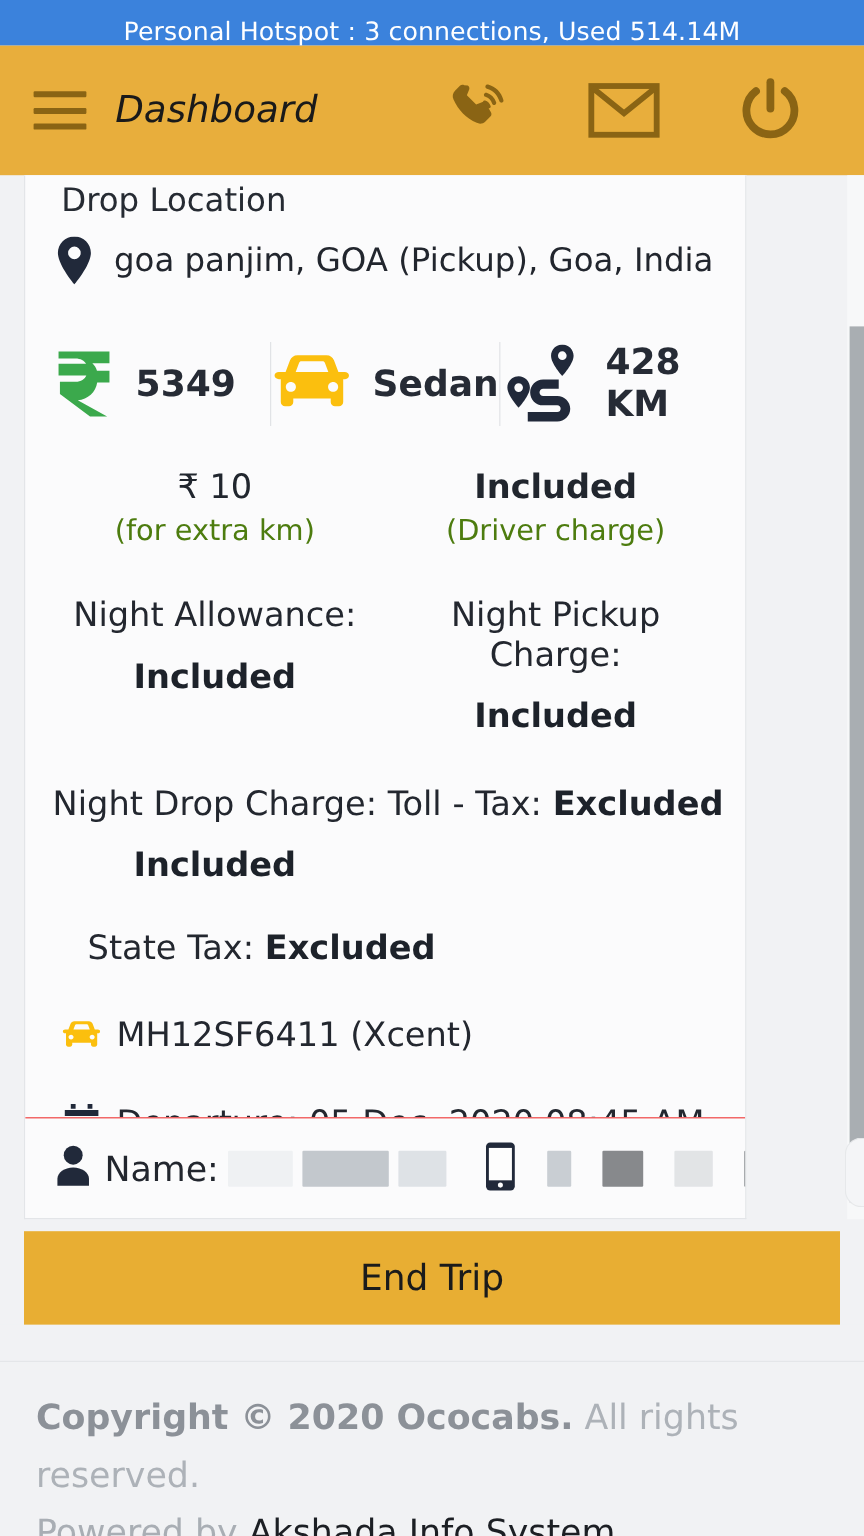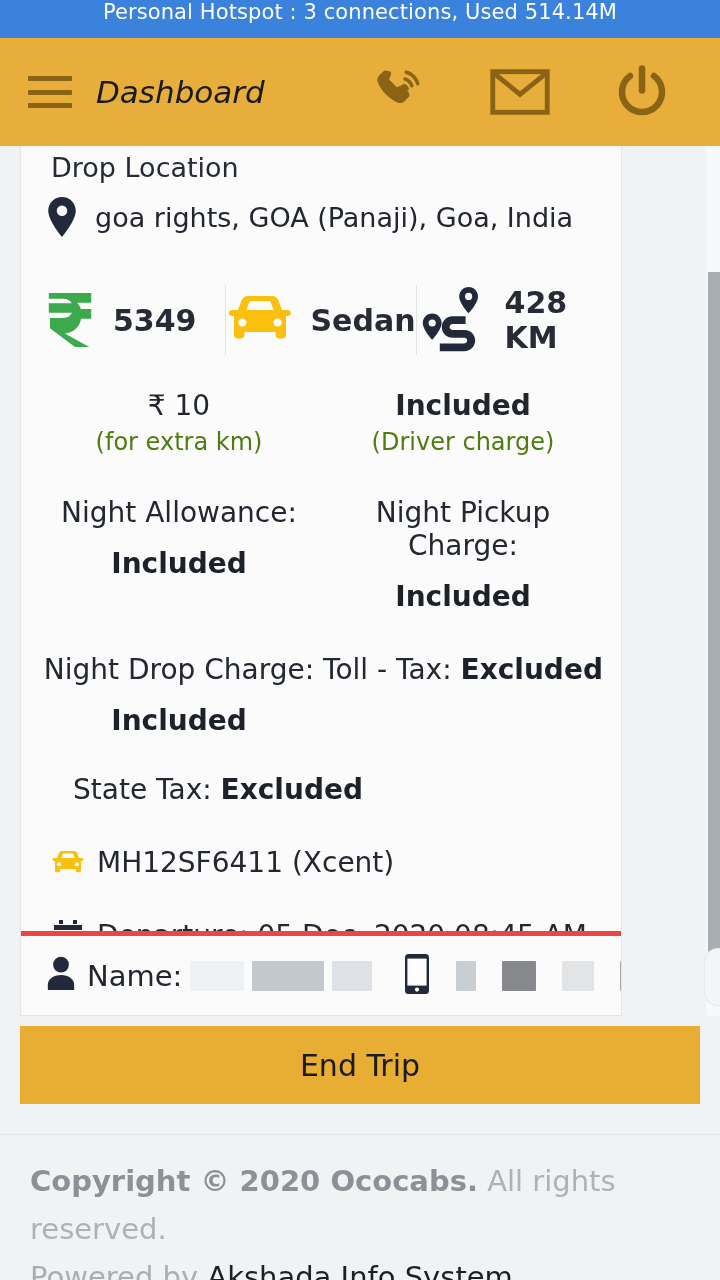--- a/index.html
+++ b/index.html
@@ -7,21 +7,21 @@
     width: 720px; height: 1280px;
     font-family: "DejaVu Sans", "Liberation Sans", sans-serif;
     background: #f1f2f4;
     overflow: hidden;
   }
   #app { position: relative; width: 720px; height: 1280px; }
 
   
   .hotspot-bar {
     height: 38px; background: #3b82dc; color: #ffffff;
-    display: flex; align-items: flex-start; justify-content: center;
+    display: flex; align-items: flex-end; justify-content: center;
     font-size: 21px; letter-spacing: 0.1px;
   }
 
   
   .app-header {
     height: 108px; background: #e8ae3c;
     display: flex; align-items: center; padding: 0 28px; font-style: italic;
   }
   .hamburger { width: 44px; height: 32px; display: flex; flex-direction: column;
     justify-content: space-between; cursor: pointer; flex: 0 0 auto; }
@@ -71,21 +71,21 @@
   .single-line { margin-top: 36px; padding-left: 36px; font-size: 28px; color: #23272f; }
   .single-line b { font-weight: bold; color: #1d222a; }
 
   .icon-line { display: flex; align-items: center; gap: 12px; margin-top: 40px; padding-left: 14px;
     font-size: 28px; color: #23272f; }
   .icon-line .mini { flex: 0 0 auto; width: 34px; display: flex; justify-content: center; align-items: center; }
 
   
   .namebar {
     position: absolute; left: 0; right: 0; bottom: 0; height: 84px;
-    border-top: 5px solid #ef4444; background: #fbfbfc;
+    border-top: 1px solid #ef4444; background: #fbfbfc;
     display: flex; align-items: center; padding: 0 22px; gap: 32px;
   }
   .name-left { display: flex; align-items: center; gap: 8px; }
   .name-text { font-size: 29px; color: #22262e; }
   .redact { height: 30px; border-radius: 1px; }
   .r1 { width: 54px; background: #eff1f3; }
   .r2 { width: 72px; background: #c3c8cd; }
   .r3 { width: 40px; background: #dee2e6; }
   .name-right { margin-left: auto; display: flex; align-items: center; gap: 26px; padding-right: 28px; }
   .r4 { width: 20px; background: #c9ced3; }
@@ -166,21 +166,21 @@
     <div class="card-inner">
 
       <div class="drop-label">Drop Location</div>
 
       <div class="drop-row">
         <span class="drop-pin">
           <svg width="30" height="40" viewBox="0 0 24 32" fill="#21293a">
             <path d="M12 0C5.9 0 1 4.9 1 11c0 8 11 21 11 21s11-13 11-21c0-6.1-4.9-11-11-11zm0 15.2a4.2 4.2 0 1 1 0-8.4 4.2 4.2 0 0 1 0 8.4z"></path>
           </svg>
         </span>
-        <span class="drop-text">goa rights, GOA (Panaji), Goa, India</span>
+        <span class="drop-text">goa panjim, GOA (Pickup), Goa, India</span>
       </div>
 
       <div class="stats">
         <div class="stat">
           <span class="stat-icon">
             <svg width="54" height="62" viewBox="0 0 28 32" fill="#3ba94c">
               <path d="M3 2h22v5H17.6c1 .9 1.7 2 2 3.3H25v5h-5.3c-.6 4.2-4 7.3-8.4 7.7L24 30h-7.4L3.6 20.3V15h6.8c2.3 0 4-1.1 4.6-2.7H3v-5h11.9C14.2 5.9 12.5 5 10.3 5H3V2z"></path>
             </svg>
           </span>
           <span class="stat-value">5349</span>

